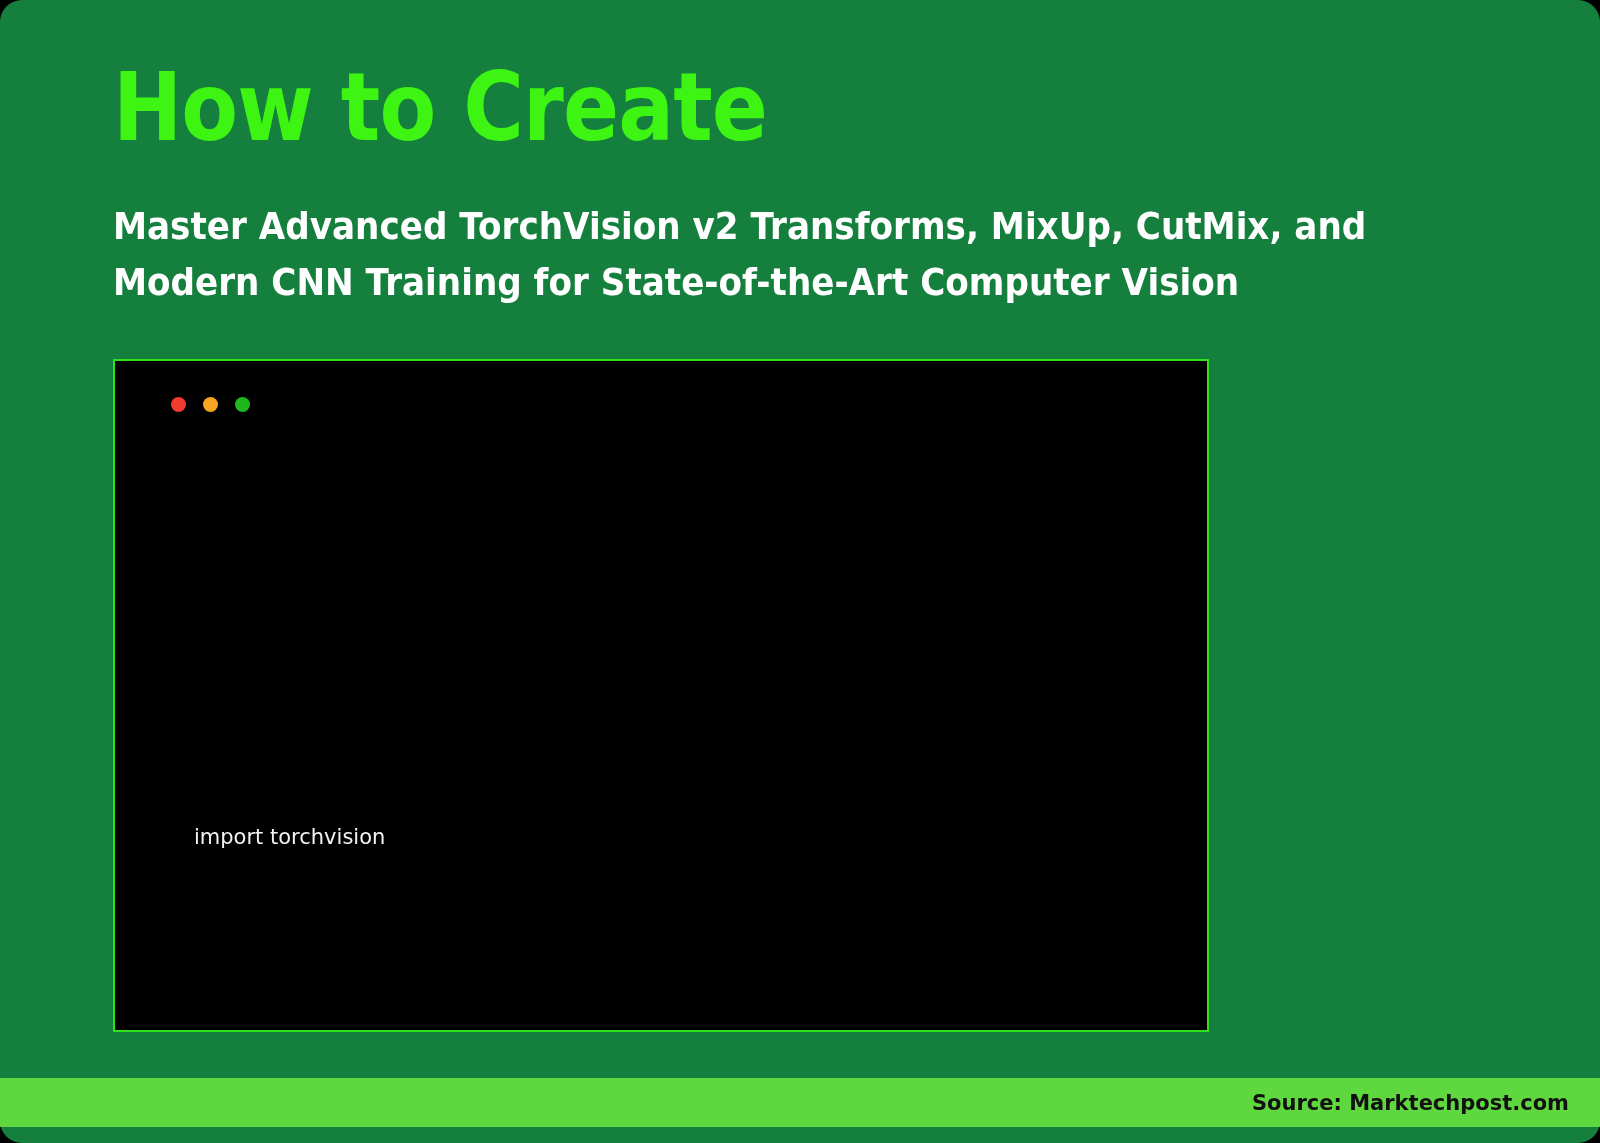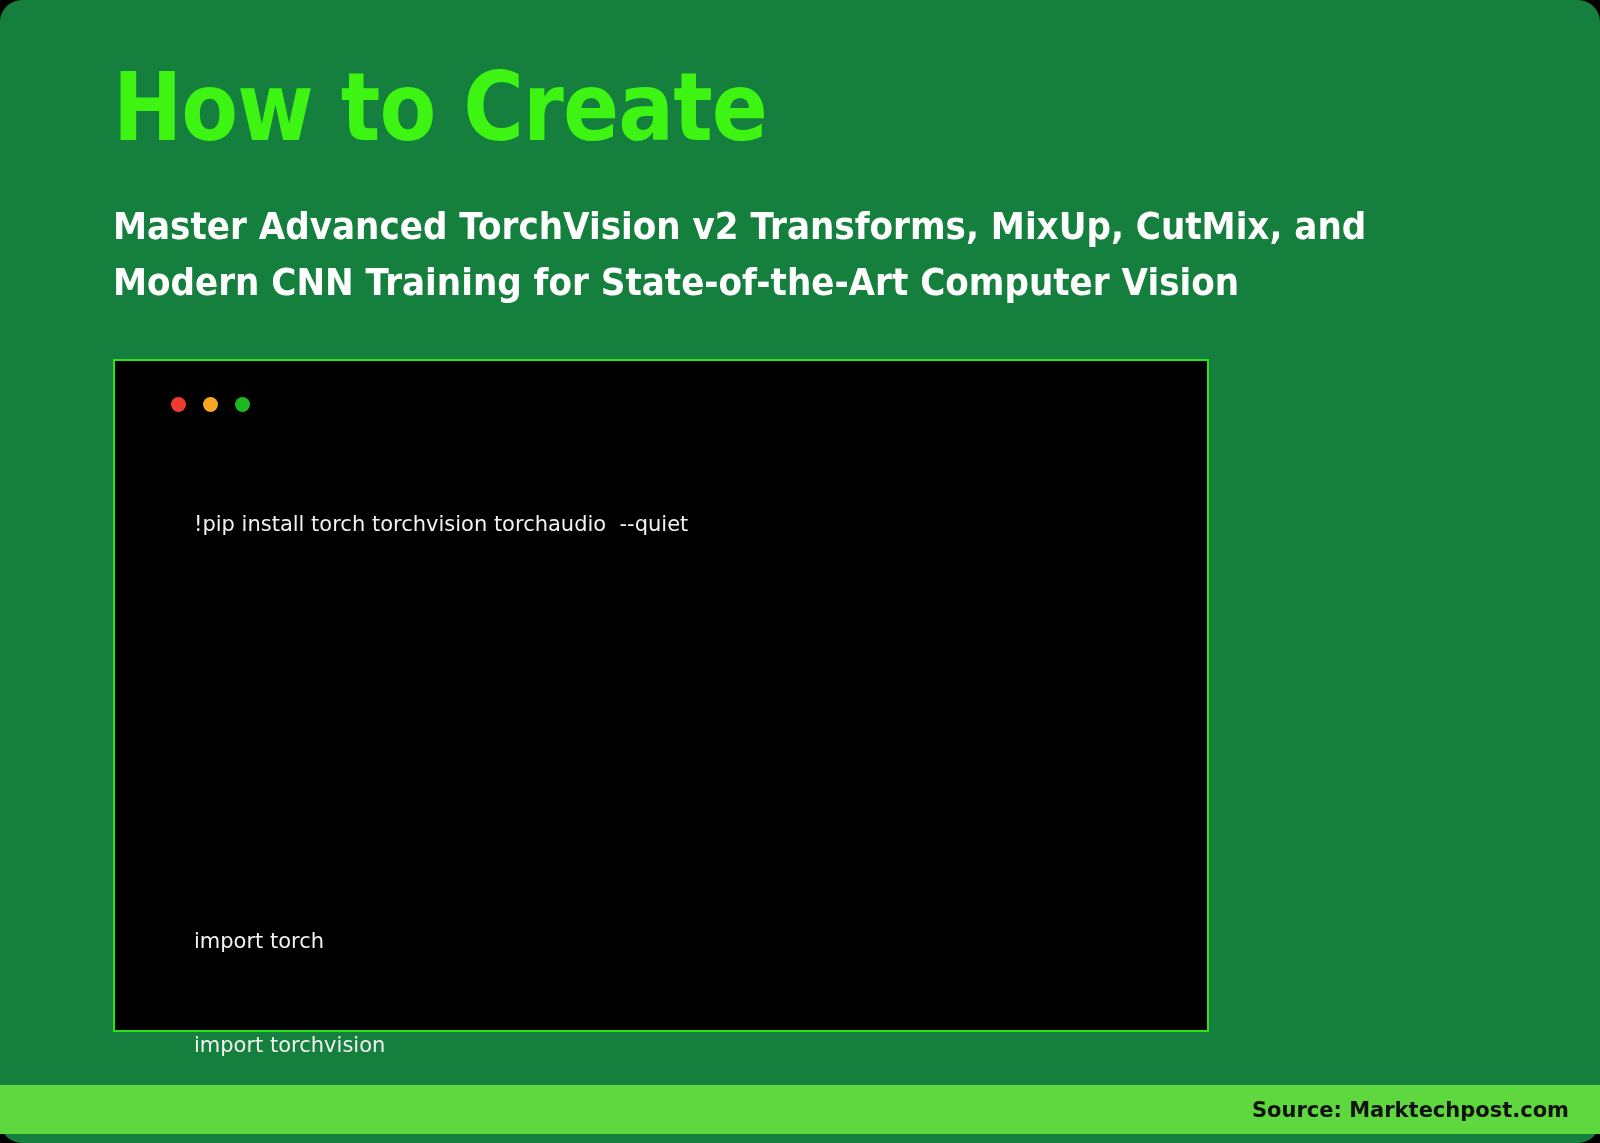--- a/index.html
+++ b/index.html
@@ -91,21 +91,21 @@
     white-space: pre;
   }
   .code-line { display: block; min-height: 34.7px; }
   .code-line.blank { color: transparent; }
 
   
   .footer {
     position: absolute;
     left: 0;
     right: 0;
-    bottom: 9px;
+    bottom: 16px;
     height: 49px;
     background: #5FD83F;
     display: flex;
     align-items: center;
     justify-content: flex-end;
   }
   .footer-text {
     font-family: "DejaVu Sans", sans-serif;
     font-weight: bold;
     font-size: 21px;
@@ -128,25 +128,23 @@
 
   <div class="code-window">
 
     <div class="dots">
       <span class="dot red"></span>
       <span class="dot amber"></span>
       <span class="dot green"></span>
     </div>
 
     <div class="code-body">
-      <span class="code-line">!pip install torch torchvision torchaudio  --quiet</span>
       <span class="code-line blank"></span>
       <span class="code-line blank"></span>
       <span class="code-line blank"></span>
-      <span class="code-line">import torch</span>
       <span class="code-line">import torchvision</span>
       
       
       
       
       
       
       
       
       

